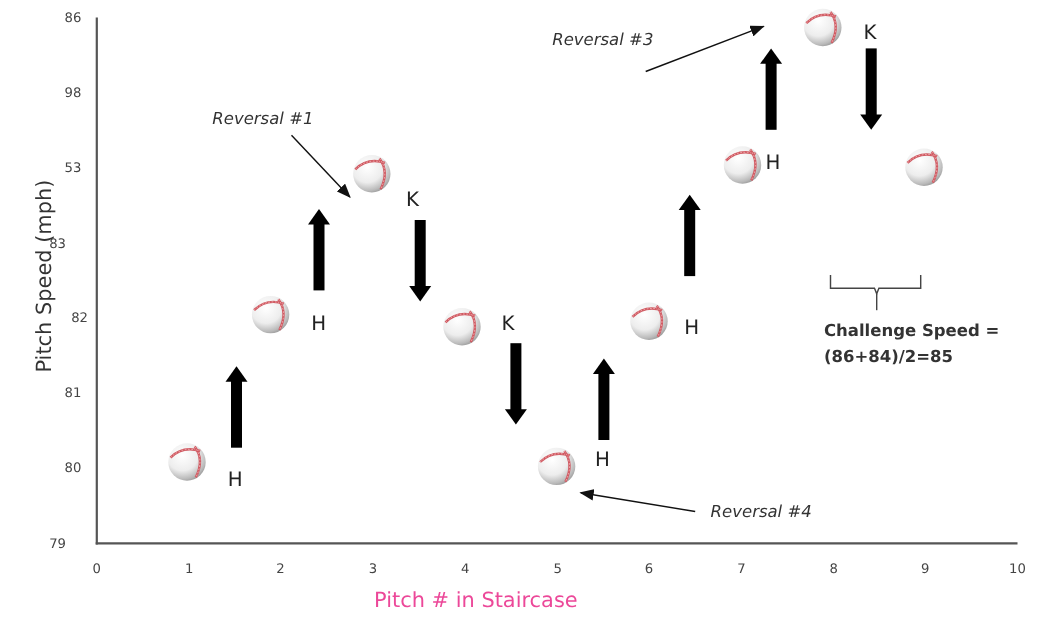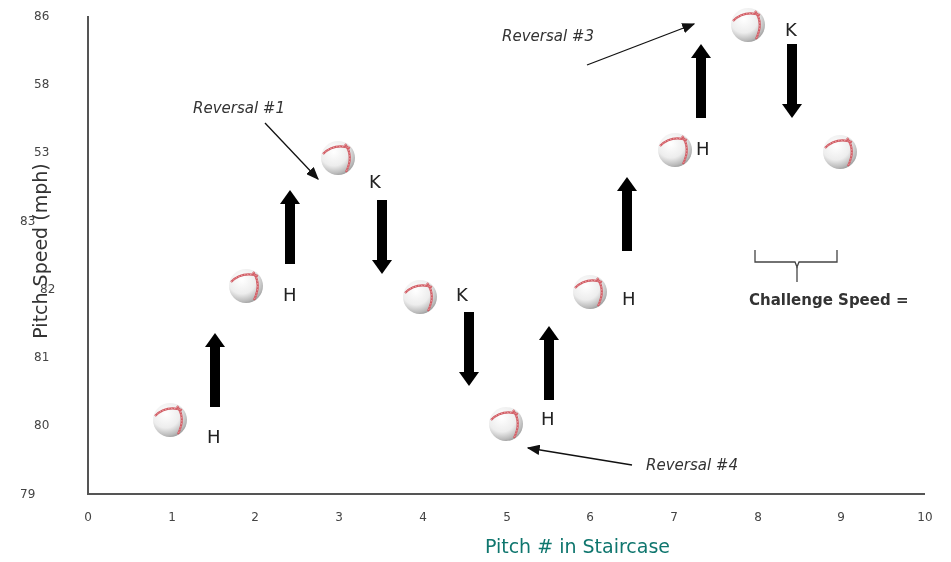--- a/index.html
+++ b/index.html
@@ -1,24 +1,24 @@
 <!DOCTYPE html>
 <html><head>
 <meta charset="utf-8">
 <style>
   html, body { margin:0; padding:0; background:#ffffff; }
   body { width:951px; height:562px; position:relative; overflow:hidden;
          font-family:"DejaVu Sans", "Liberation Sans", sans-serif; color:#3a3a3a; }
   .abs { position:absolute; }
   #chart { position:absolute; left:0; top:0; width:951px; height:562px; }
-  .tick-y { position:absolute; width:40px; font-size:12px; color:#444; line-height:14px; }
+  .tick-y { position:absolute; width:40px; text-align:right; font-size:12px; color:#444; line-height:14px; }
   .tick-x { position:absolute; width:30px; text-align:center; font-size:12px; color:#444; line-height:14px; }
   .ylabel { position:absolute; left:-60px; top:240px; width:200px; text-align:center;
             transform:rotate(-90deg); font-size:19px; color:#333; }
-  .xlabel { position:absolute; left:340px; top:535px; width:330px; text-align:right; font-size:19px; color:#0f766e; }
+  .xlabel { position:absolute; left:340px; top:535px; width:330px; text-align:left; font-size:19px; color:#ec4899; }
   .letter { position:absolute; font-size:18px; color:#222; line-height:20px; }
   .annot { position:absolute; font-size:15px; color:#333; white-space:nowrap; line-height:18px;font-style:italic; }
   .annot2 { position:absolute; font-size:15px; color:#333; line-height:24px;font-weight:bold; }
 </style>
 </head>
 <body>
 
 <div id="chart">
 
   <svg class="abs" style="left:0;top:0" width="951" height="562">
@@ -73,21 +73,21 @@
 
     <line x1="265" y1="123" x2="318" y2="179" stroke="#111" stroke-width="1.3" marker-end="url(#thinHead)"></line>
     <line x1="632" y1="465" x2="528" y2="448" stroke="#111" stroke-width="1.3" marker-end="url(#thinHead)"></line>
     <line x1="587" y1="65" x2="694" y2="24" stroke="#111" stroke-width="1.3" marker-end="url(#thinHead)"></line>
 
     <path d="M 755 250 L 755 262 L 795 262 L 797 267 L 799 262 L 837 262 L 837 250" fill="none" stroke="#444" stroke-width="1.3"></path>
     <line x1="797" y1="267" x2="797" y2="282" stroke="#444" stroke-width="1.3"></line>
   </svg>
 
   <div class="tick-y" style="left:34px;top:9px">86</div>
-  <div class="tick-y" style="left:34px;top:77px">58</div>
+  <div class="tick-y" style="left:34px;top:77px">98</div>
   <div class="tick-y" style="left:34px;top:145px">53</div>
   <div class="tick-y" style="left:20px;top:214px">83</div>
   <div class="tick-y" style="left:40px;top:282px">82</div>
   <div class="tick-y" style="left:34px;top:350px">81</div>
   <div class="tick-y" style="left:34px;top:418px">80</div>
   <div class="tick-y" style="left:20px;top:487px">79</div>
 
   <div class="tick-x" style="left:73px;top:510px">0</div>
   <div class="tick-x" style="left:157px;top:510px">1</div>
   <div class="tick-x" style="left:240px;top:510px">2</div>
@@ -110,14 +110,15 @@
   <div class="letter" style="left:541px;top:409px">H</div>
   <div class="letter" style="left:622px;top:289px">H</div>
   <div class="letter" style="left:696px;top:139px">H</div>
   <div class="letter" style="left:785px;top:20px">K</div>
 
   <div class="annot" style="left:193px;top:99px">Reversal #1</div>
   <div class="annot" style="left:646px;top:456px">Reversal #4</div>
   <div class="annot" style="left:502px;top:27px">Reversal #3</div>
   <div class="annot2" style="left:749px;top:288px">
     <div>Challenge Speed =</div>
+    <div>(86+84)/2=85</div>
   </div>
 </div>
 
 </body></html>

